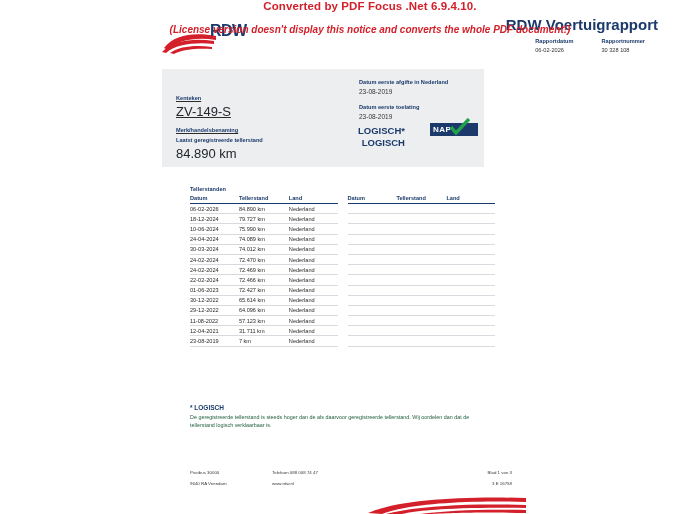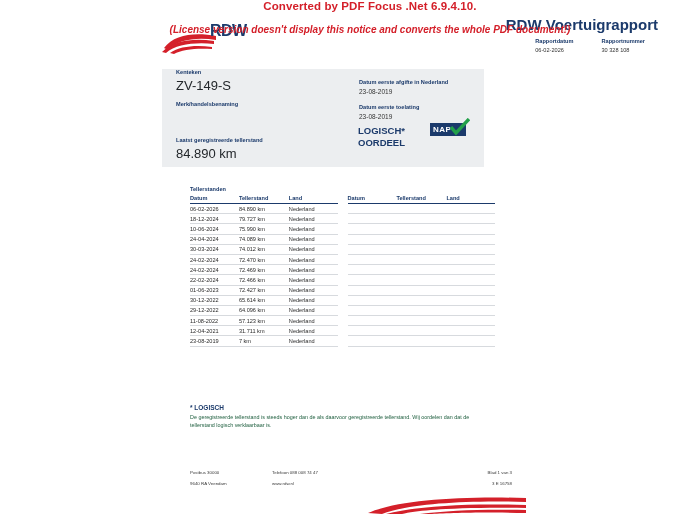--- a/index.html
+++ b/index.html
@@ -95,22 +95,23 @@
     position: absolute;
     left: 162px;
     top: 69px;
     width: 322px;
     height: 98px;
     background: #eceef0;
   }
   .panel-left {
     position: absolute;
     left: 14px;
-    top: 0;
+    top: 26px;
     width: 160px;
+    text-decoration: underline;
   }
   .panel-label {
     font-size: 5.6px;
     font-weight: bold;
     color: #1b3a6b;
   }
   .panel-value-big {
     font-size: 13px;
     color: #23272b;
     margin-top: 3px;
@@ -151,21 +152,21 @@
     font-size: 9.5px;
     font-weight: bold;
     color: #1b3a6b;
     line-height: 12px;
     text-align: right;
   }
   .nap-badge {
     position: absolute;
     left: 430px;
     top: 123px;
-    width: 36px;
+    width: 48px;
     height: 13px;
     background: #1b3a6b;
     color: #ffffff;
     font-size: 8px;
     font-weight: bold;
     letter-spacing: 0.5px;
     display: flex;
     align-items: center;
     padding-left: 3px;
     box-sizing: border-box;
@@ -306,21 +307,21 @@
   </div>
 
   <div class="tellerstand-block">
     <div class="panel-label">Laatst geregistreerde tellerstand</div>
     <div class="tellerstand-value">84.890 km</div>
   </div>
 </div>
 
 <div class="logisch-oordeel">
   <div>LOGISCH*</div>
-  <div>OORDEEL</div>
+  <div>LOGISCH</div>
 </div>
 
 <div class="nap-badge">NAP</div>
 <svg class="nap-check" viewBox="0 0 20 18">
   <path d="M1 9 L6 15 L19 1" stroke="#22a04a" stroke-width="3.4" fill="none"></path>
 </svg>
 
 <div class="table-title">Tellerstanden</div>
 
 <div class="table-wrap">

